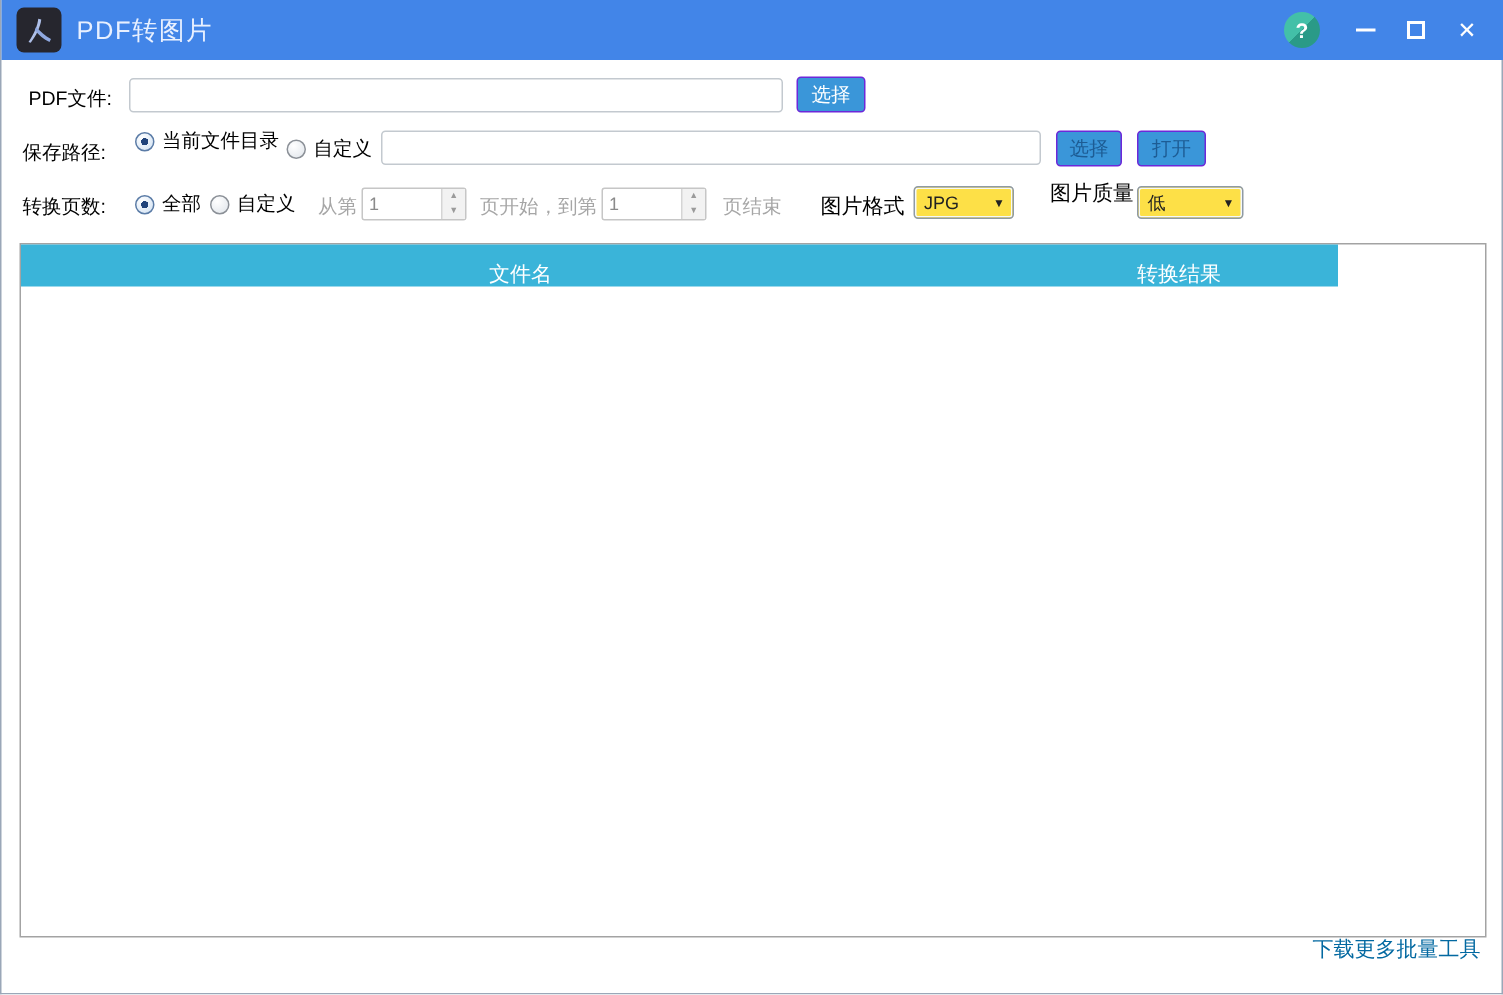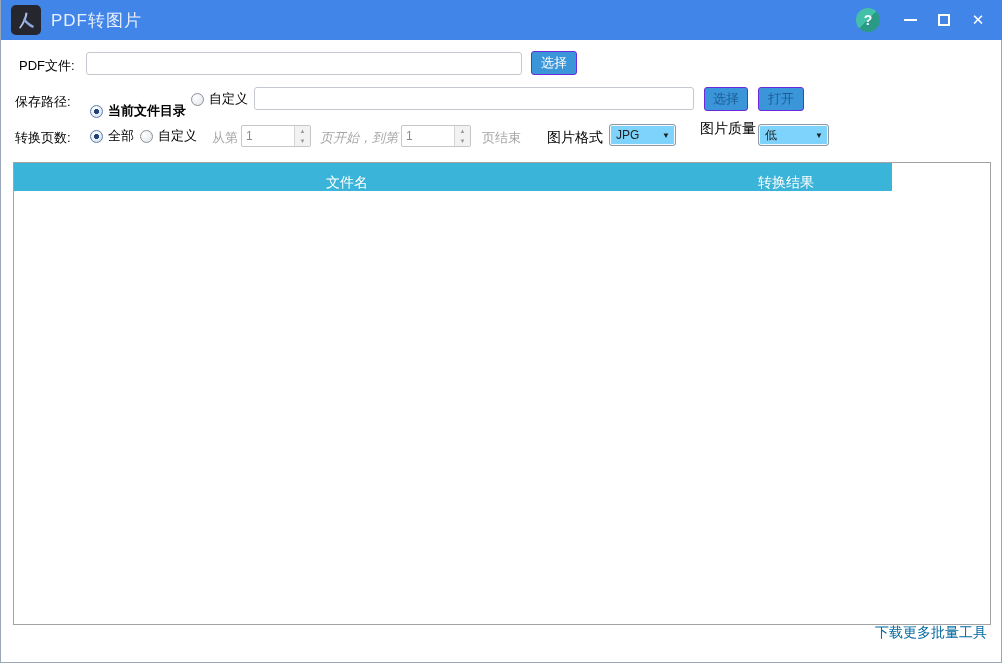--- a/index.html
+++ b/index.html
@@ -96,21 +96,21 @@
     width: 16px; border-left: 1px solid #d5d5d5; background: #f2f2f2;
     display: flex; flex-direction: column;
   }
   .spinner .arrows span {
     flex: 1; display: flex; align-items: center; justify-content: center;
     font-size: 6px; color: #9a9a9a; line-height: 1;
   }
 
   .combo {
     position: absolute; height: 22px;
-    border: 1px solid #8f9aa5; border-radius: 3px; background: #7dd3fc;
+    border: 1px solid #8f9aa5; border-radius: 3px; background: #fde047;
     display: flex; align-items: center; cursor: pointer;
     box-shadow: inset 0 0 0 1px #f4f8fb;
   }
   .combo .combo-val { flex: 1; font-size: 12px; color: #222; padding-left: 6px; }
   .combo .combo-arrow {
     width: 18px; font-size: 8px; color: #222; text-align: center;
   }
 
   .convert-btn {
     position: absolute; left: 885px; top: 67px; width: 78px; height: 78px;
@@ -163,21 +163,21 @@
         <span class="max-glyph"></span>
       </div>
     <div class="win-btn btn-close">✕</div>
   </div>
 
   <div class="lbl" style="left:18px; top:57px;">PDF文件:</div>
   <input class="txt-input" style="left: 85px; top: 52px; width: 436px;" value="">
   <button class="btn-blue" style="left:530px; top:51px; width:46px;">选择</button>
 
   <div class="lbl" style="left:14px; top:93px;">保存路径:</div>
-  <div class="radio-group" style="left:89px; top:102px;font-weight:bold;">
+  <div class="radio-group" style="left:89px; top:85px;">
     <span class="radio-circle checked"></span>
     <span class="radio-label">当前文件目录</span>
   </div>
   <div class="radio-group" style="left:190px; top:90px;">
     <span class="radio-circle"></span>
     <span class="radio-label">自定义</span>
   </div>
   <input class="txt-input" style="left: 253px; top: 87px; width: 440px;" value="">
   <button class="btn-blue disabled" style="left:703px; top:87px; width:44px;">选择</button>
   <button class="btn-blue disabled" style="left:757px; top:87px; width:46px;">打开</button>
@@ -192,21 +192,21 @@
     <span class="radio-label">自定义</span>
   </div>
   <div class="lbl lbl-gray" style="left:211px; top:129px;font-family:Liberation Mono, monospace;">从第</div>
   <div class="spinner" style="left:240px; top:125px;">
     <span class="val">1</span>
     <span class="arrows">
       <span>▲</span>
       <span>▼</span>
     </span>
   </div>
-  <div class="lbl lbl-gray" style="left:319px; top:129px;font-style:italic;">页开始，到第</div>
+  <div class="lbl lbl-gray" style="left:319px; top:129px;">页开始，到第</div>
   <div class="spinner" style="left:400px; top:125px;">
     <span class="val">1</span>
     <span class="arrows">
       <span>▲</span>
       <span>▼</span>
     </span>
   </div>
   <div class="lbl lbl-gray" style="left:481px; top:129px;">页结束</div>
 
   <div class="lbl" style="left:546px; top:129px; font-size:14px;">图片格式</div>

